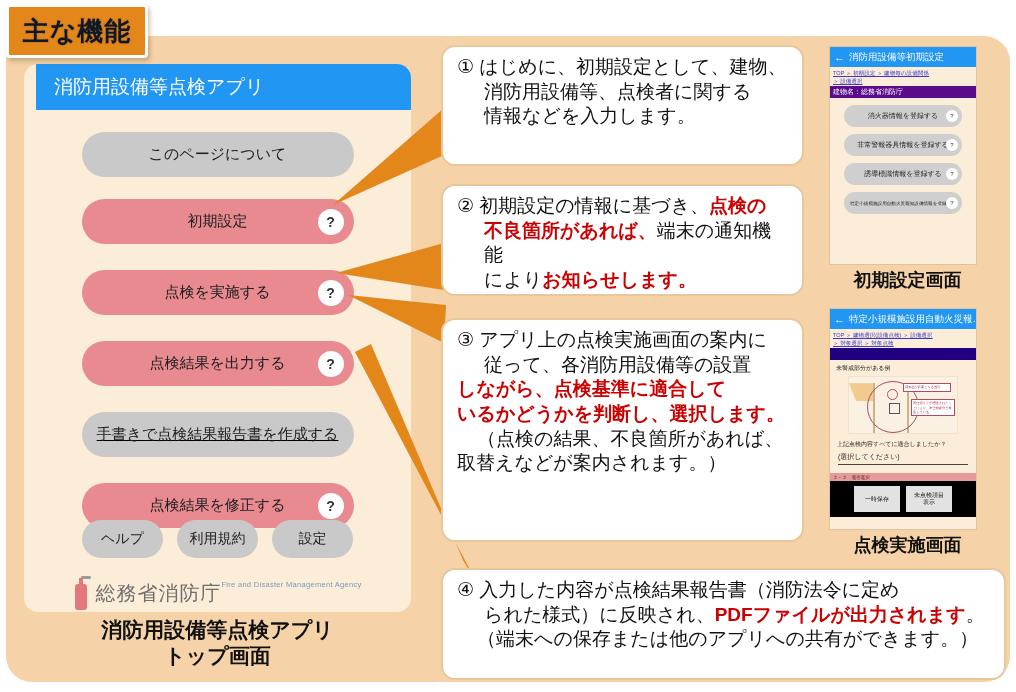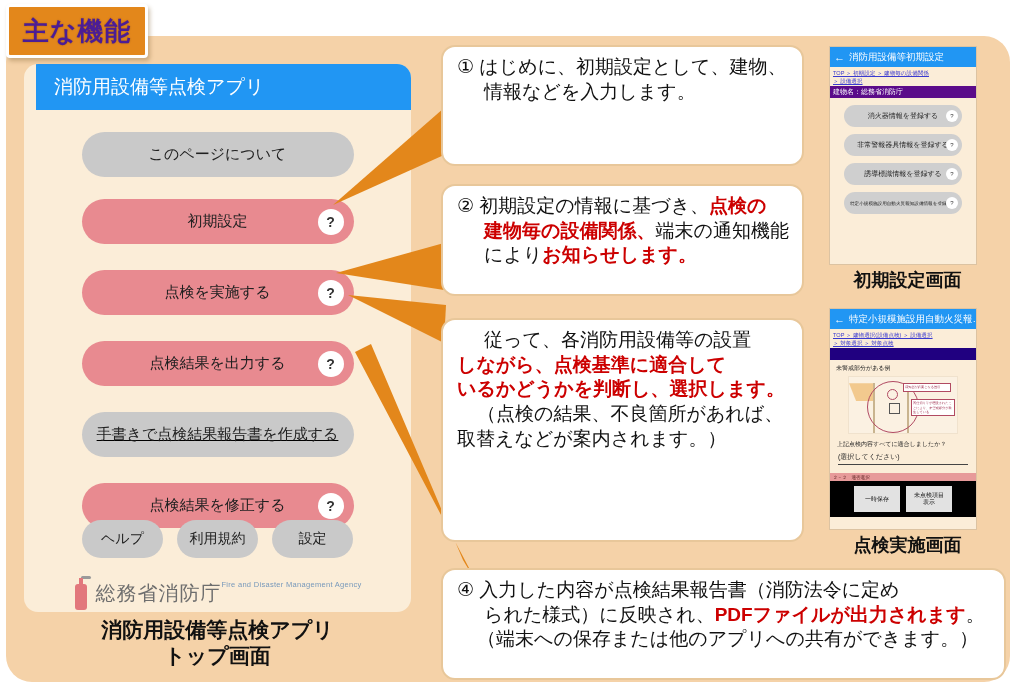--- a/index.html
+++ b/index.html
@@ -18,21 +18,21 @@
 
   
   .header-tab{
     position:absolute; left:6px; top:4px; width:142px; height:54px;
     background:#E3871B; border:3px solid #ffffff; border-radius:4px;
     display:flex; align-items:center; justify-content:center;
     box-shadow:2px 3px 4px rgba(120,90,40,.35);
     z-index:40;
   }
   .header-tab span{
-    color:#4c1d95; font-size:26px; font-weight:bold; letter-spacing:1px;
+    color:#0f172a; font-size:26px; font-weight:bold; letter-spacing:1px;
     text-shadow:0 0 2px rgba(0,0,0,.25);
   }
 
   
   .phone-top{
     position:absolute; left:24px; top:64px; width:387px; height:548px;
     background:#FBEDD8; border-radius:14px; overflow:hidden;
   }
   .app-bar{
     position:absolute; left:12px; top:0px; width:375px; height:46px;
@@ -254,33 +254,38 @@
   <div class="caption" style="left:0;top:617px;width:435px;">
     <div>消防用設備等点検アプリ</div>
     <div>トップ画面</div>
   </div>
 
   <div class="callout" style="left:441px;top:45px;width:363px;height:121px;">
     <p style="padding-left:27px;text-indent:-27px;">
       <span class="cnum">①</span>
       <span> はじめに、初期設定として、建物、</span>
     </p>
+    <p style="padding-left:27px;"><span>消防用設備等、点検者に関する</span></p>
     <p style="padding-left:27px;"><span>情報などを入力します。</span></p>
   </div>
 
   <div class="callout" style="left:441px;top:184px;width:363px;height:112px;">
     <p style="padding-left:27px;text-indent:-27px;">
       <span class="cnum">②</span>
       <span> 初期設定の情報に基づき、</span><span class="r">点検の</span>
     </p>
-    <p style="padding-left:27px;"><span class="r">建物毎の設備関係、</span><span>端末の通知機能</span></p>
+    <p style="padding-left:27px;"><span class="r">不良箇所があれば、</span><span>端末の通知機能</span></p>
     <p style="padding-left:27px;"><span>により</span><span class="r">お知らせします。</span></p>
   </div>
 
   <div class="callout" style="left:441px;top:318px;width:363px;height:224px;">
+    <p style="padding-left:27px;text-indent:-27px;">
+      <span class="cnum">③</span>
+      <span> アプリ上の点検実施画面の案内に</span>
+    </p>
     <p style="padding-left:27px;"><span>従って、各消防用設備等の設置</span></p>
     <p><span class="r">しながら、点検基準に適合して</span></p>
     <p><span class="r">いるかどうかを判断し、選択します。</span></p>
     <p style="padding-left:20px;"><span>（点検の結果、不良箇所があれば、</span></p>
     <p><span>取替えなどが案内されます。）</span></p>
   </div>
 
   <div class="callout" style="left:441px;top:568px;width:565px;height:112px;">
     <p style="padding-left:27px;text-indent:-27px;">
       <span class="cnum">④</span>

